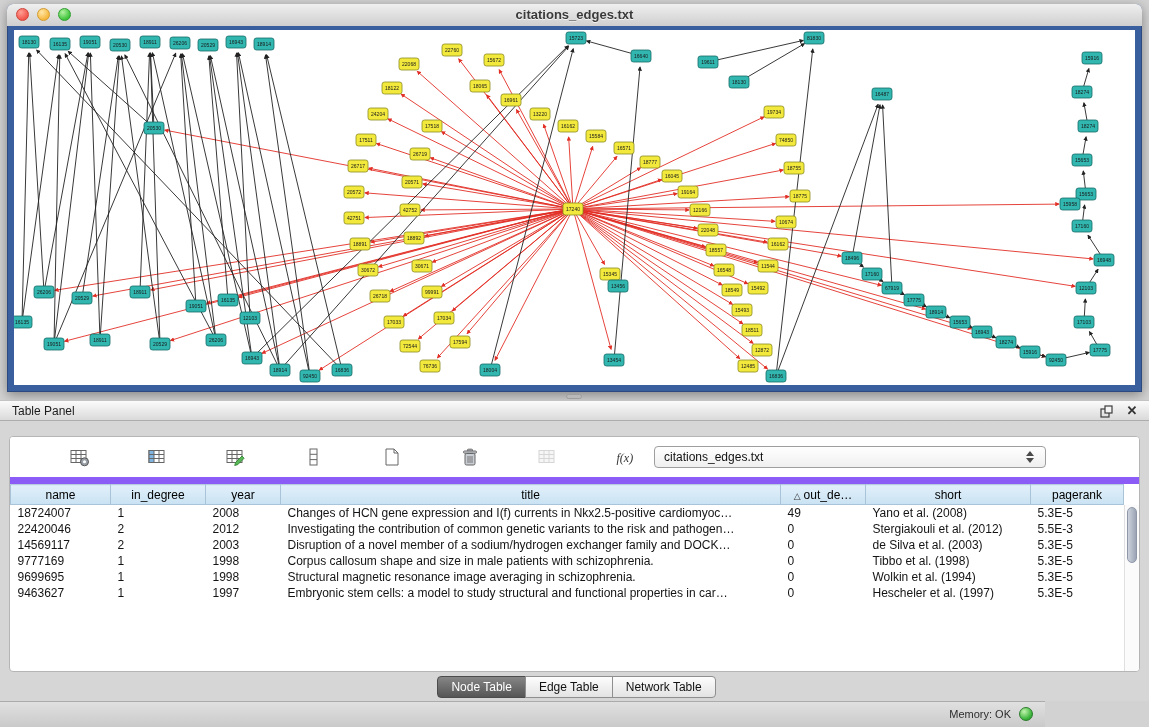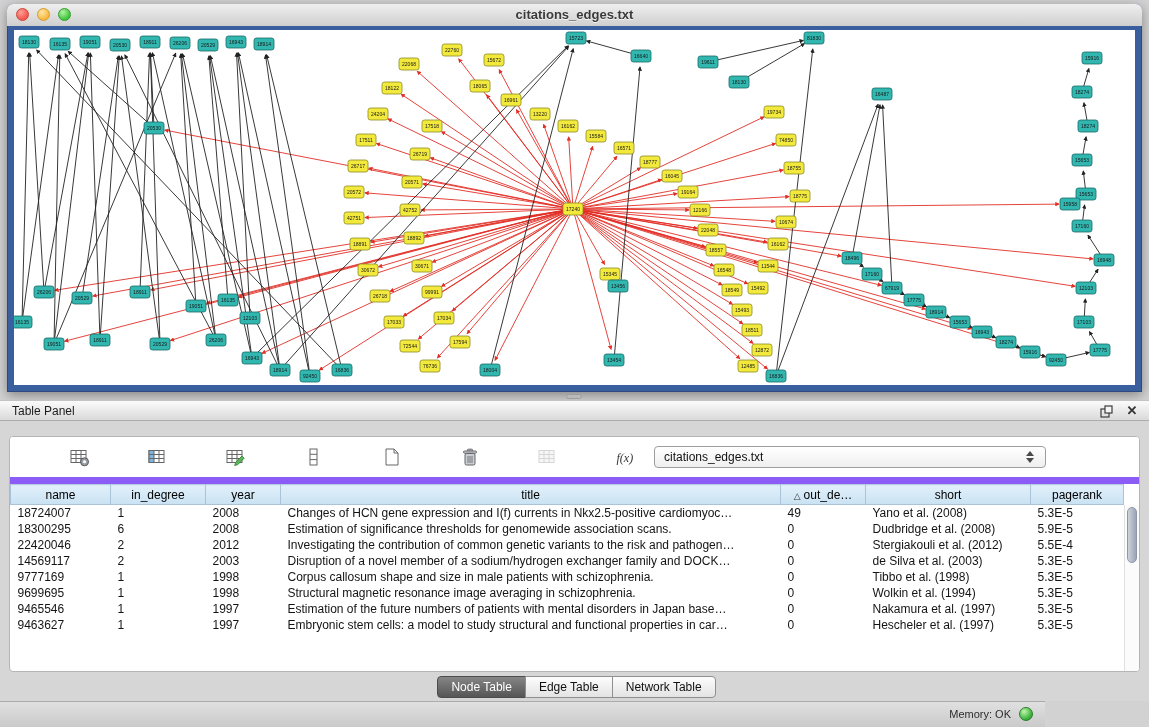--- a/index.html
+++ b/index.html
@@ -838,36 +838,27 @@
               <tr>
                 <td>18724007</td>
                 <td>1</td>
                 <td>2008</td>
                 <td>Changes of HCN gene expression and I(f) currents in Nkx2.5-positive cardiomyoc…</td>
                 <td>49</td>
                 <td class="align-center">Yano et al. (2008)</td>
                 <td>5.3E-5</td>
               </tr>
               <tr>
-                <td>18300295</td>
-                <td>6</td>
-                <td>2008</td>
-                <td>Estimation of significance thresholds for genomewide association scans.</td>
-                <td>0</td>
-                <td class="align-center">Dudbridge et al. (2008)</td>
-                <td>5.9E-5</td>
-              </tr>
-              <tr>
                 <td>22420046</td>
                 <td>2</td>
                 <td>2012</td>
                 <td>Investigating the contribution of common genetic variants to the risk and pathogen…</td>
                 <td>0</td>
                 <td class="align-center">Stergiakouli et al. (2012)</td>
-                <td>5.5E-4</td>
+                <td>5.5E-3</td>
               </tr>
               <tr>
                 <td>14569117</td>
                 <td>2</td>
                 <td>2003</td>
                 <td>Disruption of a novel member of a sodium/hydrogen exchanger family and DOCK…</td>
                 <td>0</td>
                 <td class="align-center">de Silva et al. (2003)</td>
                 <td>5.3E-5</td>
               </tr>
@@ -883,29 +874,20 @@
               <tr>
                 <td>9699695</td>
                 <td>1</td>
                 <td>1998</td>
                 <td>Structural magnetic resonance image averaging in schizophrenia.</td>
                 <td>0</td>
                 <td class="align-center">Wolkin et al. (1994)</td>
                 <td>5.3E-5</td>
               </tr>
               <tr>
-                <td>9465546</td>
-                <td>1</td>
-                <td>1997</td>
-                <td>Estimation of the future numbers of patients with mental disorders in Japan base…</td>
-                <td>0</td>
-                <td class="align-center">Nakamura et al. (1997)</td>
-                <td>5.3E-5</td>
-              </tr>
-              <tr>
                 <td>9463627</td>
                 <td>1</td>
                 <td>1997</td>
                 <td>Embryonic stem cells: a model to study structural and functional properties in car…</td>
                 <td>0</td>
                 <td class="align-center">Hescheler et al. (1997)</td>
                 <td>5.3E-5</td>
               </tr>
             </tbody>
           </table>

